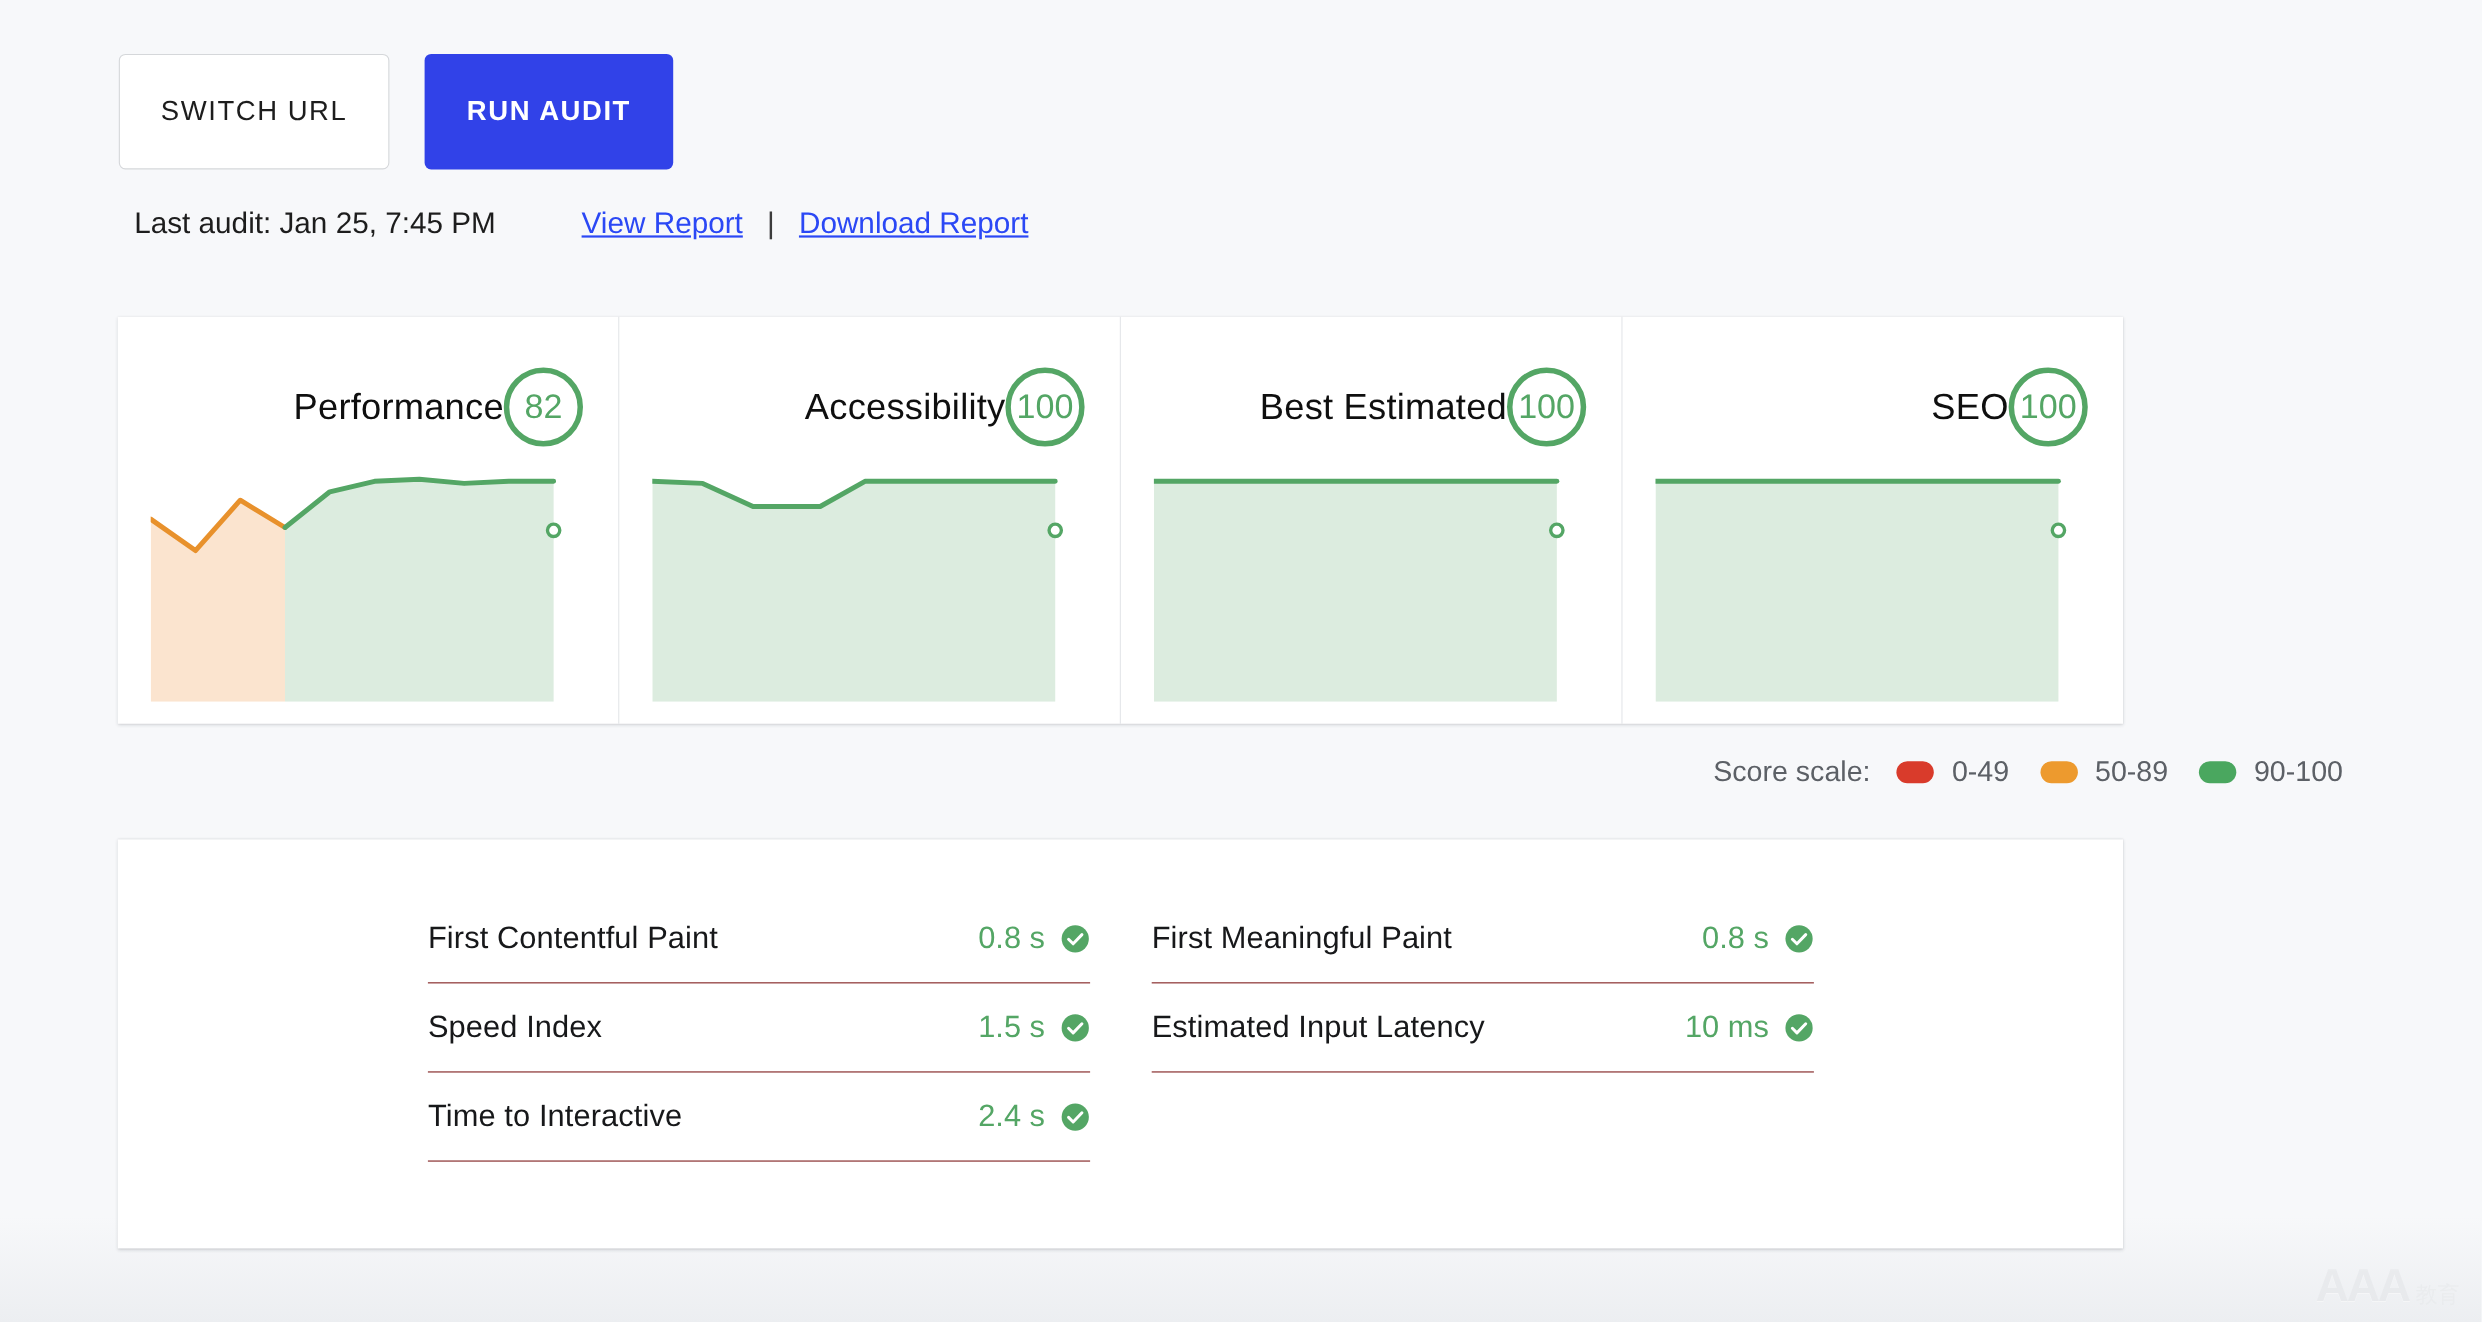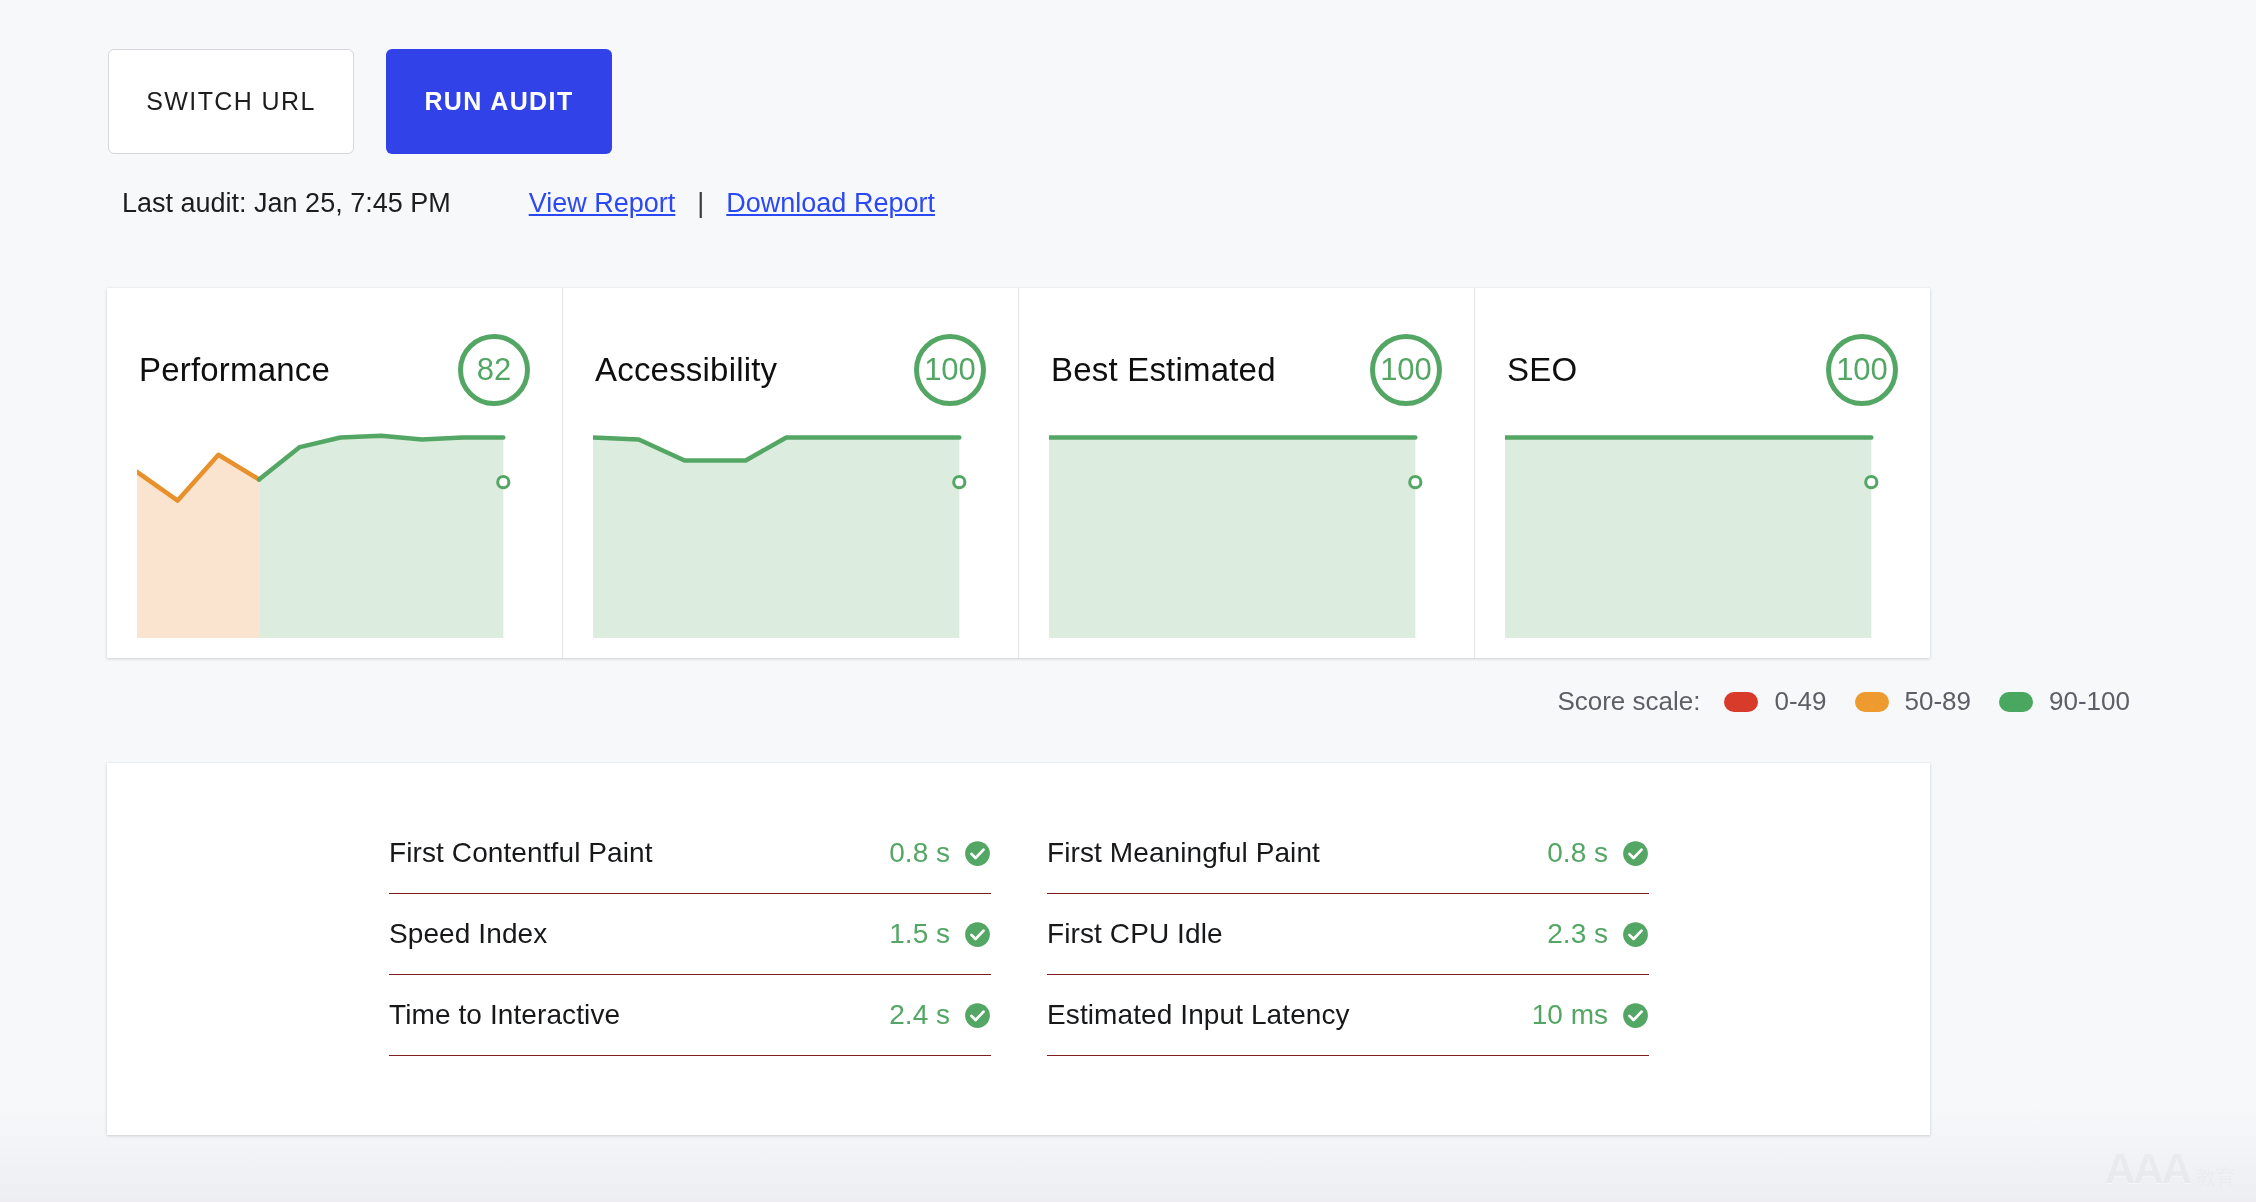--- a/index.html
+++ b/index.html
@@ -64,21 +64,21 @@
     box-shadow: 0 1px 3px rgba(30,35,45,.17), 0 0 1px rgba(30,35,45,.10);
   }
   .score-card {
     flex: 1 1 0; position: relative; height: 100%;
     border-right: 1px solid #e4e6e9;
     overflow: hidden;
   }
   .score-card:last-child { border-right: none; }
   .card-head {
     position: absolute; left: 32px; right: 32px; top: 46px;
-    display: flex; align-items: center; justify-content: space-between;
+    display: flex; align-items: center; justify-content: flex-end;
   }
   .card-title {
     font-size: 33px; color: #0f0f0f; font-weight: 400; letter-spacing: .2px;
   }
   .gauge {
     width: 72px; height: 72px; border-radius: 50%;
     border: 5px solid #54a665;
     display: flex; align-items: center; justify-content: center;
     flex: 0 0 auto;
   }
@@ -318,32 +318,20 @@
             <span class="metric-value">0.8 s</span>
             <span>
               <svg class="check-icon" viewBox="0 0 24 24">
                 <circle cx="12" cy="12" r="11" fill="#54a665"></circle>
                 <path d="M6.6 12.3 L10.3 16 L17.4 8.6" fill="none" stroke="#ffffff" stroke-width="2.4" stroke-linecap="round" stroke-linejoin="round"></path>
               </svg>
             </span>
           </span>
         </div>
 
-        <div class="metric-row">
-          <span class="metric-label">First CPU Idle</span>
-          <span class="metric-right">
-            <span class="metric-value">2.3 s</span>
-            <span>
-              <svg class="check-icon" viewBox="0 0 24 24">
-                <circle cx="12" cy="12" r="11" fill="#54a665"></circle>
-                <path d="M6.6 12.3 L10.3 16 L17.4 8.6" fill="none" stroke="#ffffff" stroke-width="2.4" stroke-linecap="round" stroke-linejoin="round"></path>
-              </svg>
-            </span>
-          </span>
-        </div>
 
         <div class="metric-row">
           <span class="metric-label">Estimated Input Latency</span>
           <span class="metric-right">
             <span class="metric-value">10 ms</span>
             <span>
               <svg class="check-icon" viewBox="0 0 24 24">
                 <circle cx="12" cy="12" r="11" fill="#54a665"></circle>
                 <path d="M6.6 12.3 L10.3 16 L17.4 8.6" fill="none" stroke="#ffffff" stroke-width="2.4" stroke-linecap="round" stroke-linejoin="round"></path>
               </svg>

